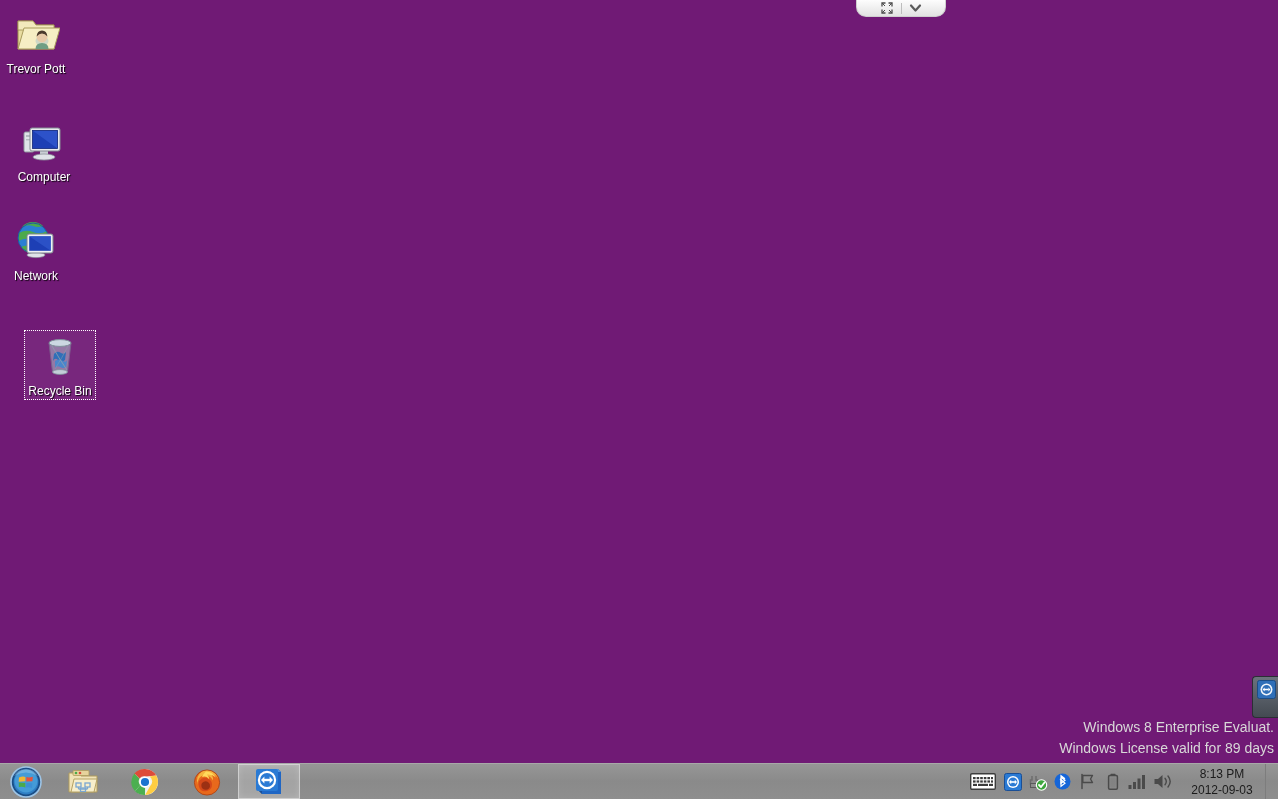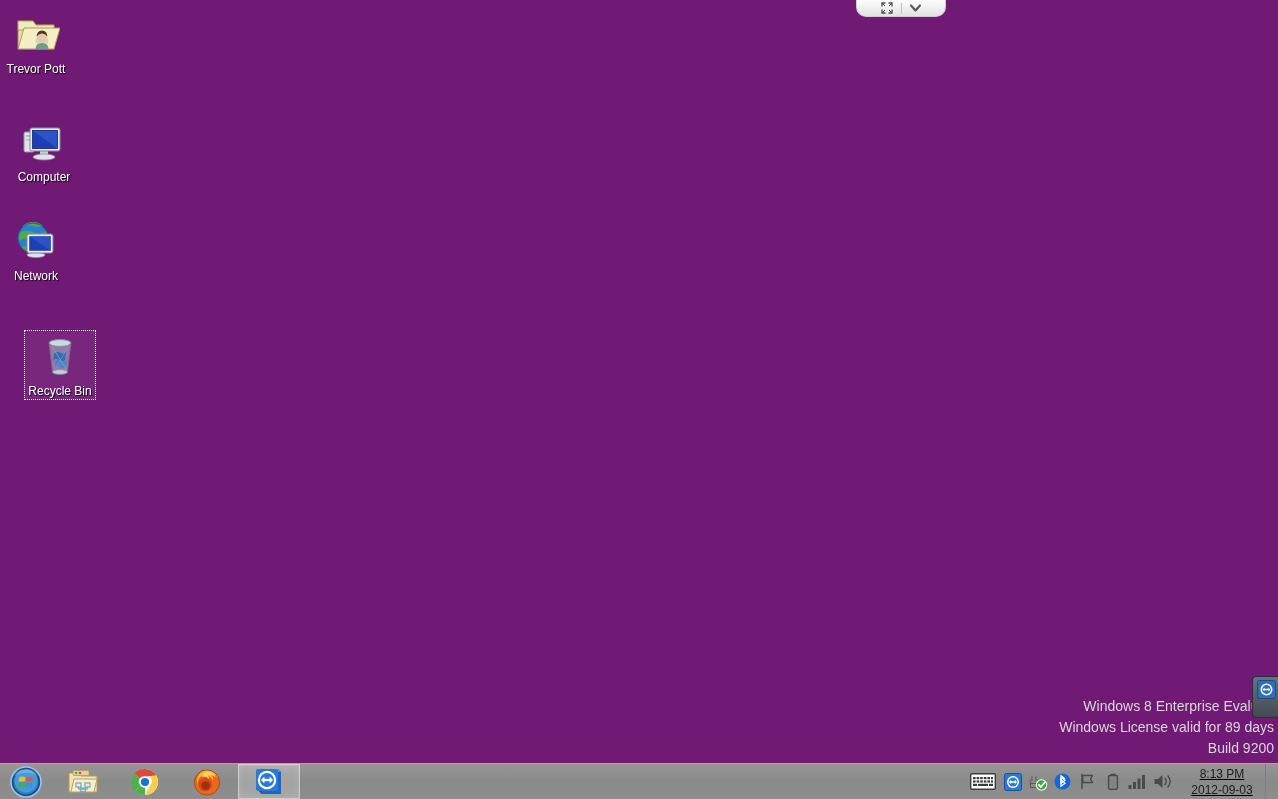--- a/index.html
+++ b/index.html
@@ -158,21 +158,20 @@
     box-shadow: inset 0 0 6px rgba(255,255,255,0.18);
   }
 
   #tb-spacer { flex: 1 1 auto; }
 
   #tray {
     display: flex;
     align-items: center;
     gap: 0px;
     padding-right: 4px;
-    text-decoration: underline;
   }
   .tray-icon {
     width: 25px;
     height: 34px;
     display: flex;
     align-items: center;
     justify-content: center;
     cursor: pointer;
   }
   #tray-keyboard {
@@ -268,21 +267,20 @@
         </svg>
       </span>
       <span class="lbl">Recycle Bin</span>
     </div>
 
   </div>
 
   <div id="watermark">
     <div>Windows 8 Enterprise Evaluat.</div>
     <div>Windows License valid for 89 days</div>
-    <div>Build 9200</div>
   </div>
 
   <div id="session-bar">
     <div class="btn">
       <svg width="12" height="12" viewBox="0 0 12 12">
         <path d="M1 4.5 L1 1 L4.5 1" fill="none" stroke="#4a4a4a" stroke-width="1.3"></path>
         <path d="M7.5 1 L11 1 L11 4.5" fill="none" stroke="#4a4a4a" stroke-width="1.3"></path>
         <path d="M11 7.5 L11 11 L7.5 11" fill="none" stroke="#4a4a4a" stroke-width="1.3"></path>
         <path d="M4.5 11 L1 11 L1 7.5" fill="none" stroke="#4a4a4a" stroke-width="1.3"></path>
         <path d="M1 1 L4 4 M11 1 L8 4 M11 11 L8 8 M1 11 L4 8" stroke="#4a4a4a" stroke-width="1"></path>

